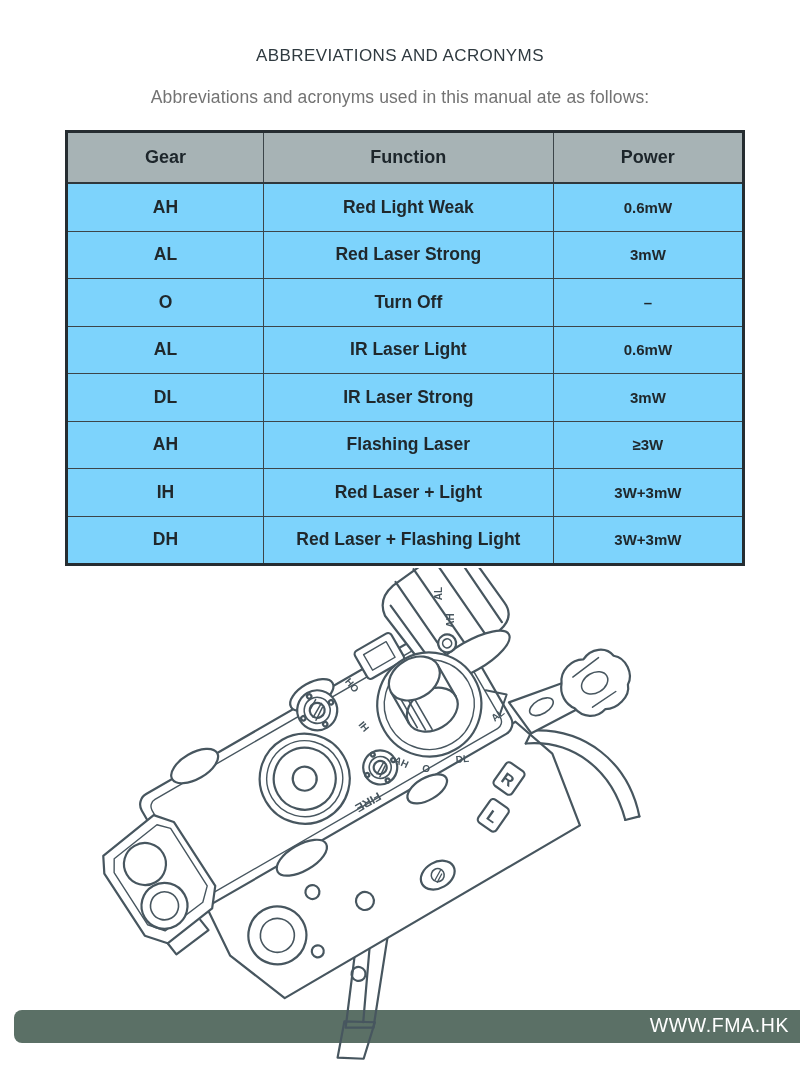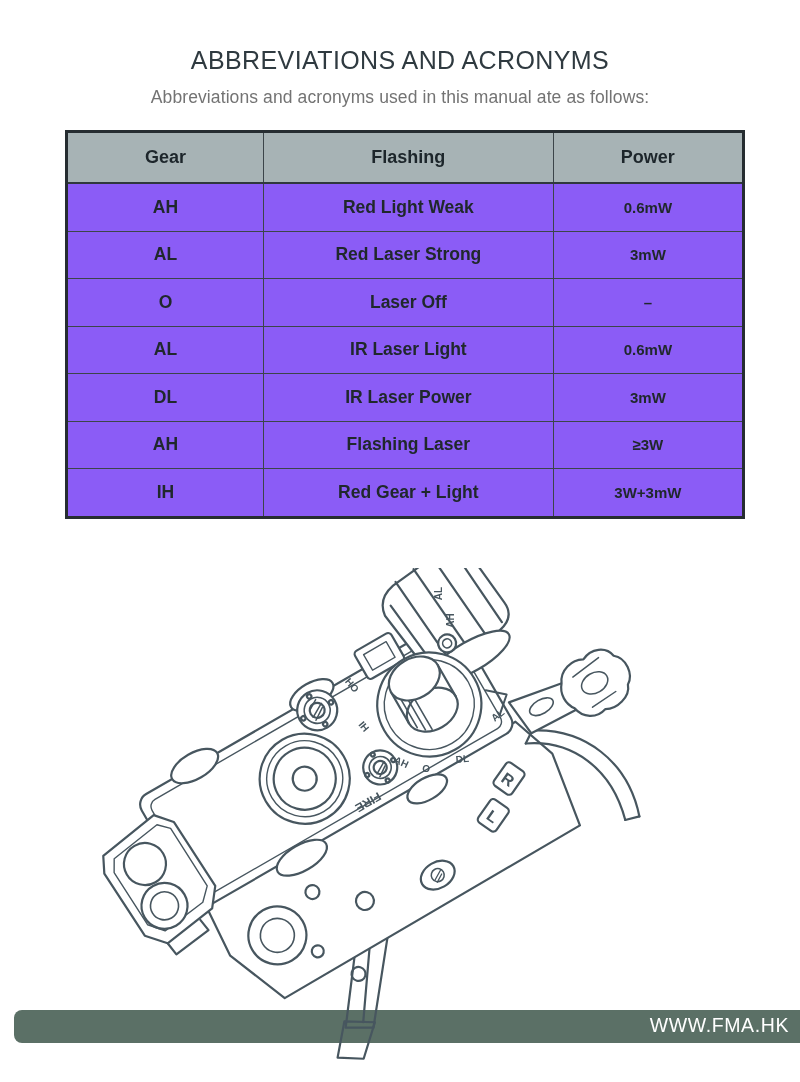--- a/index.html
+++ b/index.html
@@ -2,29 +2,29 @@
 <html><head>
 <meta charset="utf-8">
 <style>
   html,body{margin:0;padding:0;}
   body{
     width:800px;height:1082px;position:relative;background:#ffffff;
     font-family:"Liberation Sans",sans-serif;overflow:hidden;
   }
   .title{
     position:absolute;top:46px;left:0;width:800px;text-align:center;
-    font-size:25px;font-weight:400;color:#2f3a40;letter-spacing:.4px;
+    font-size:17px;font-weight:400;color:#2f3a40;letter-spacing:.4px;
   }
   .subtitle{
     position:absolute;top:87px;left:0;width:800px;text-align:center;
     font-size:17.5px;font-weight:400;color:#737373;letter-spacing:.1px;
   }
   .table-wrap{
     position:absolute;left:65px;top:130px;width:674px;
-    border:3px solid #262d31;background:#8b5cf6;
+    border:3px solid #262d31;background:#7dd3fc;
   }
   table{width:100%;border-collapse:collapse;table-layout:fixed;}
   col.c1{width:29%;} col.c2{width:43%;} col.c3{width:28%;}
   th{
     height:47px;background:#a7b3b5;color:#1d262b;
     font-size:18px;font-weight:700;text-align:center;
     border-bottom:2px solid #30383c;border-right:1.5px solid #3c4549;
   }
   th:last-child{border-right:none;}
   th.power-h{vertical-align:middle;height:37px;}
@@ -58,58 +58,63 @@
 <div class="table-wrap">
   <table>
     <colgroup>
         <col class="c1">
         <col class="c2">
         <col class="c3">
       </colgroup>
     <thead>
       <tr>
         <th>Gear</th>
-        <th>Flashing</th>
+        <th>Function</th>
         <th class="power-h">Power</th>
       </tr>
     </thead>
     <tbody>
       <tr>
         <td>AH</td>
         <td>Red Light Weak</td>
         <td class="power">0.6mW</td>
       </tr>
       <tr>
         <td>AL</td>
         <td>Red Laser Strong</td>
         <td class="power">3mW</td>
       </tr>
       <tr>
         <td>O</td>
-        <td>Laser Off</td>
+        <td>Turn Off</td>
         <td class="power">–</td>
       </tr>
       <tr>
         <td>AL</td>
         <td>IR Laser Light</td>
         <td class="power">0.6mW</td>
       </tr>
       <tr>
         <td>DL</td>
-        <td>IR Laser Power</td>
+        <td>IR Laser Strong</td>
         <td class="power">3mW</td>
       </tr>
       <tr>
         <td>AH</td>
         <td>Flashing Laser</td>
         <td class="power">≥3W</td>
       </tr>
       <tr>
         <td>IH</td>
-        <td>Red Gear + Light</td>
+        <td>Red Laser + Light</td>
+        <td class="power">3W+3mW</td>
+      </tr>
+      <tr>
+        <td>DH</td>
+        <td>Red Laser + Flashing Light</td>
         <td class="power">3W+3mW</td>
       </tr>
     </tbody>
   </table>
 </div>
 
 <svg class="illustration" width="645" height="505" viewBox="0 0 645 505">
   <g transform="rotate(-30 230 240)" stroke="#47565f" stroke-width="2.2" fill="none" stroke-linejoin="round" stroke-linecap="round">
 
     <g>

